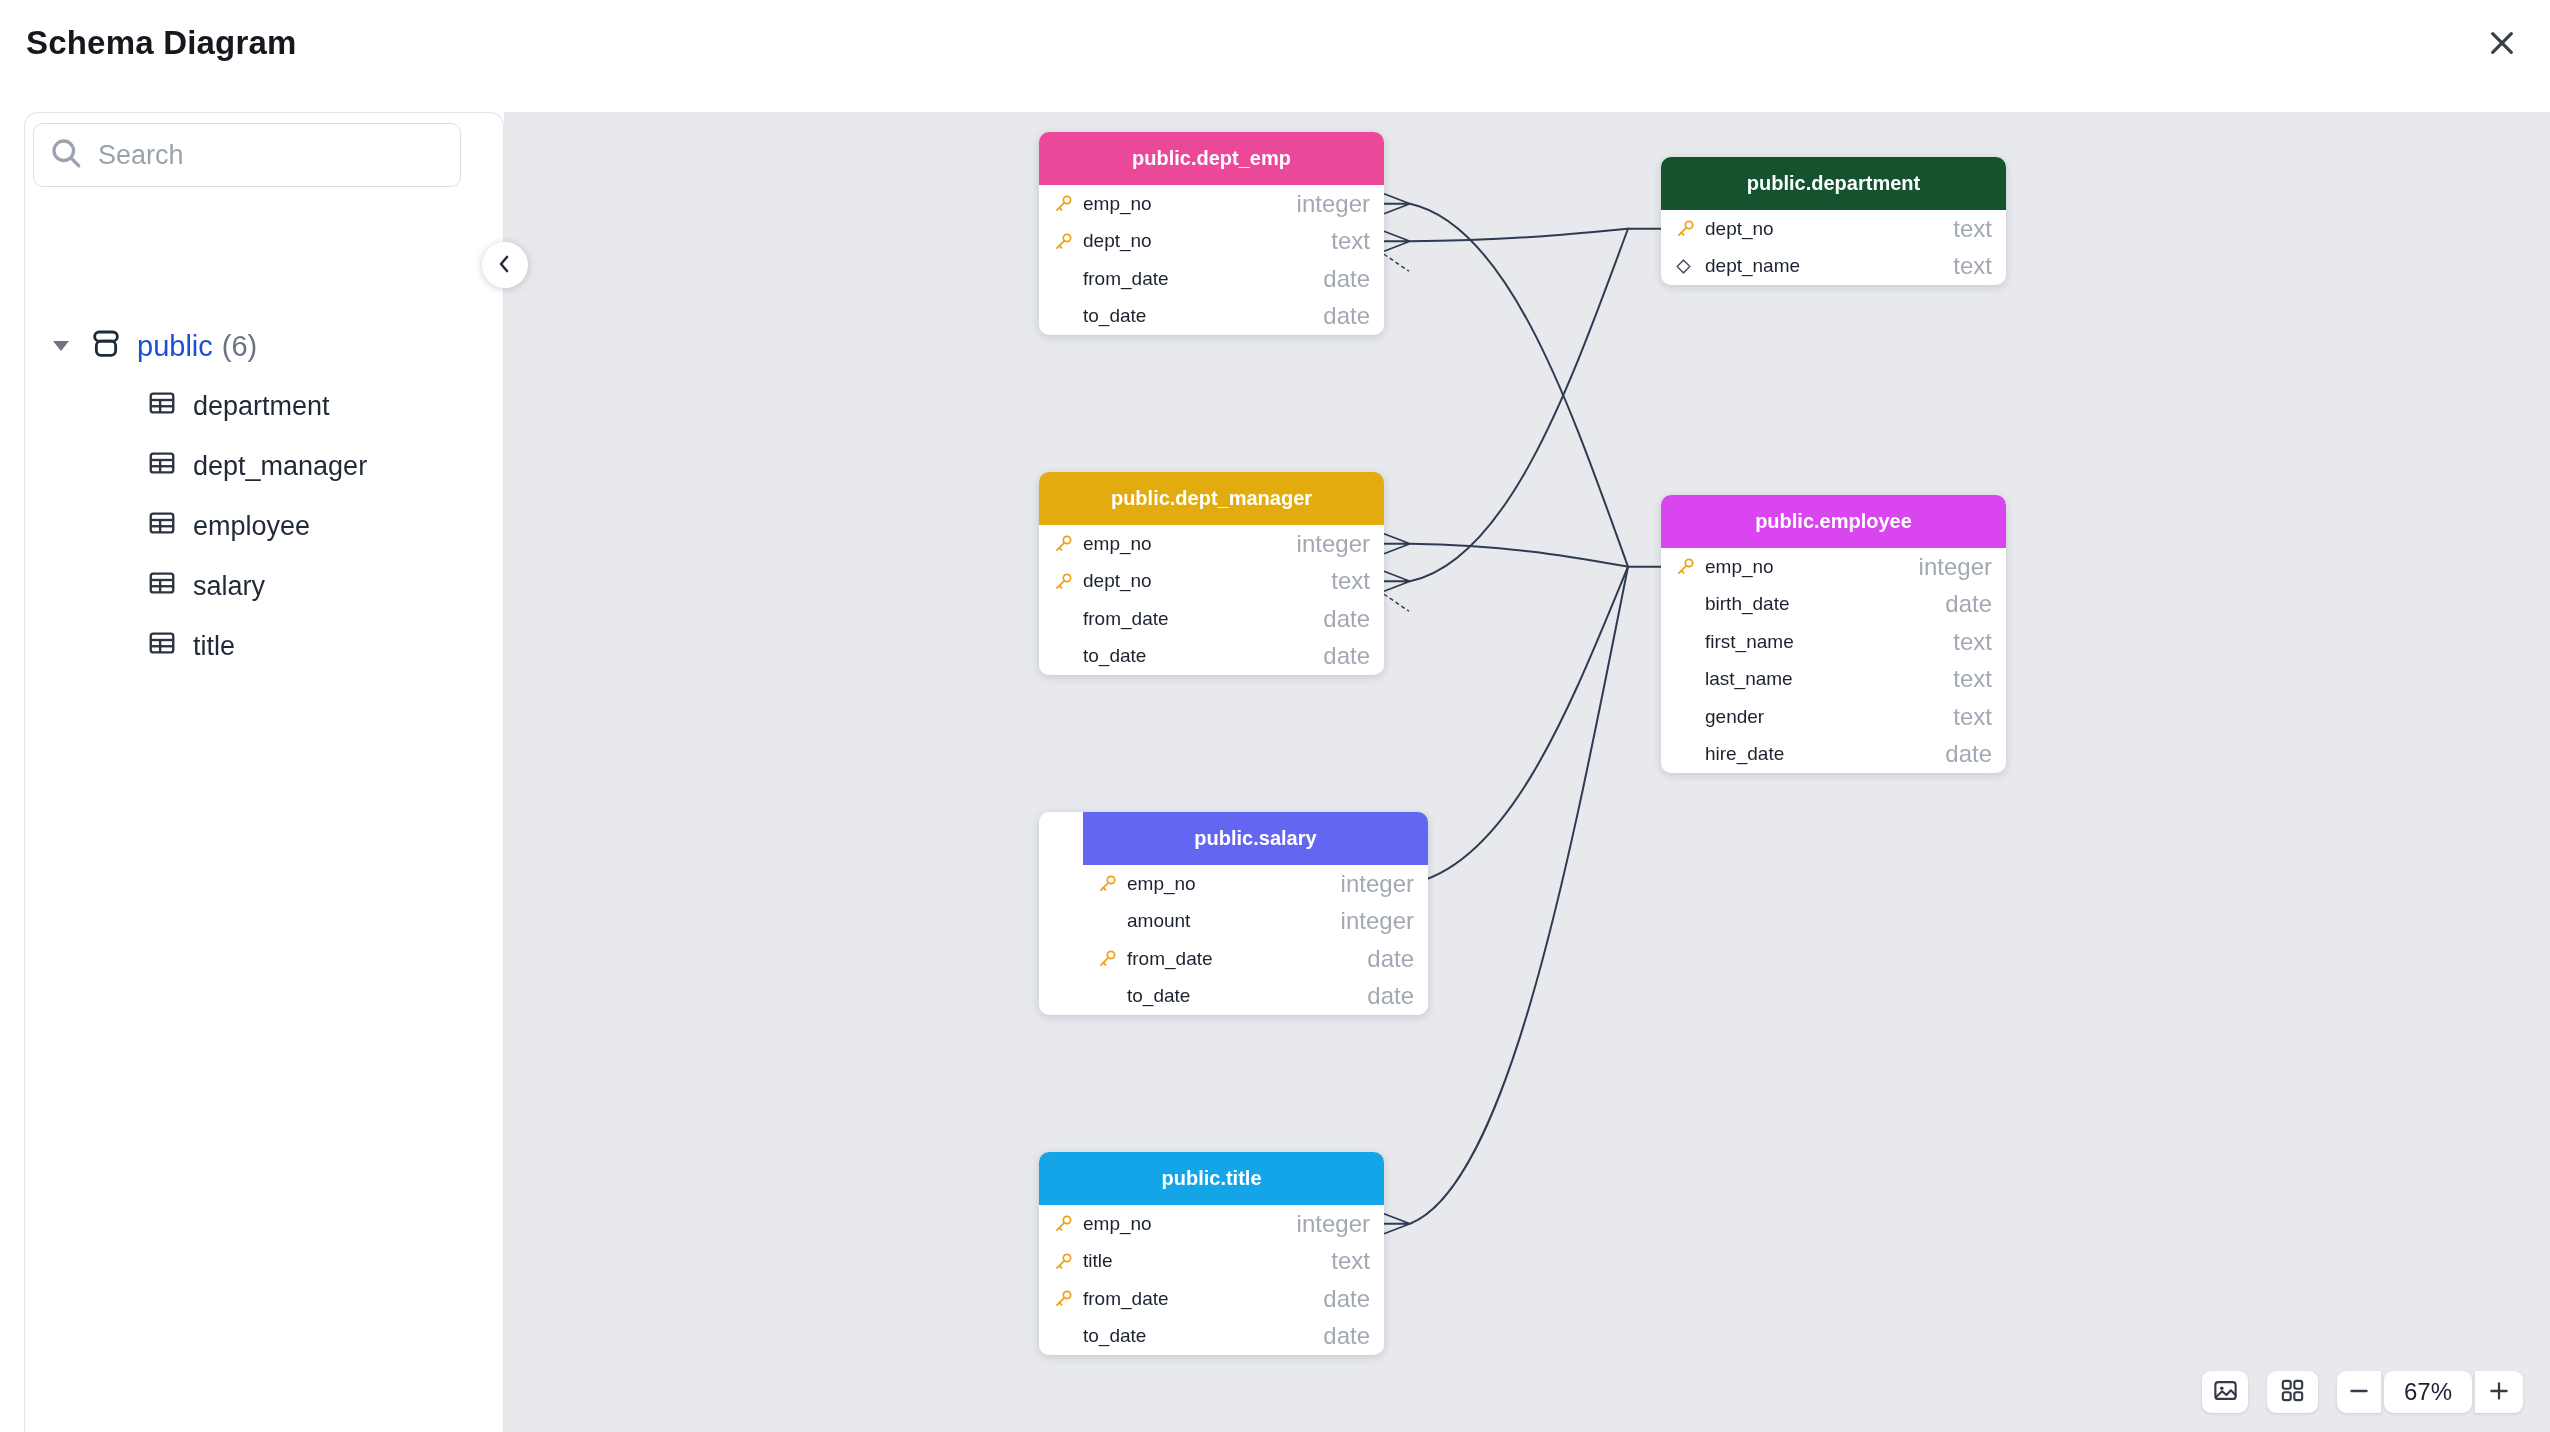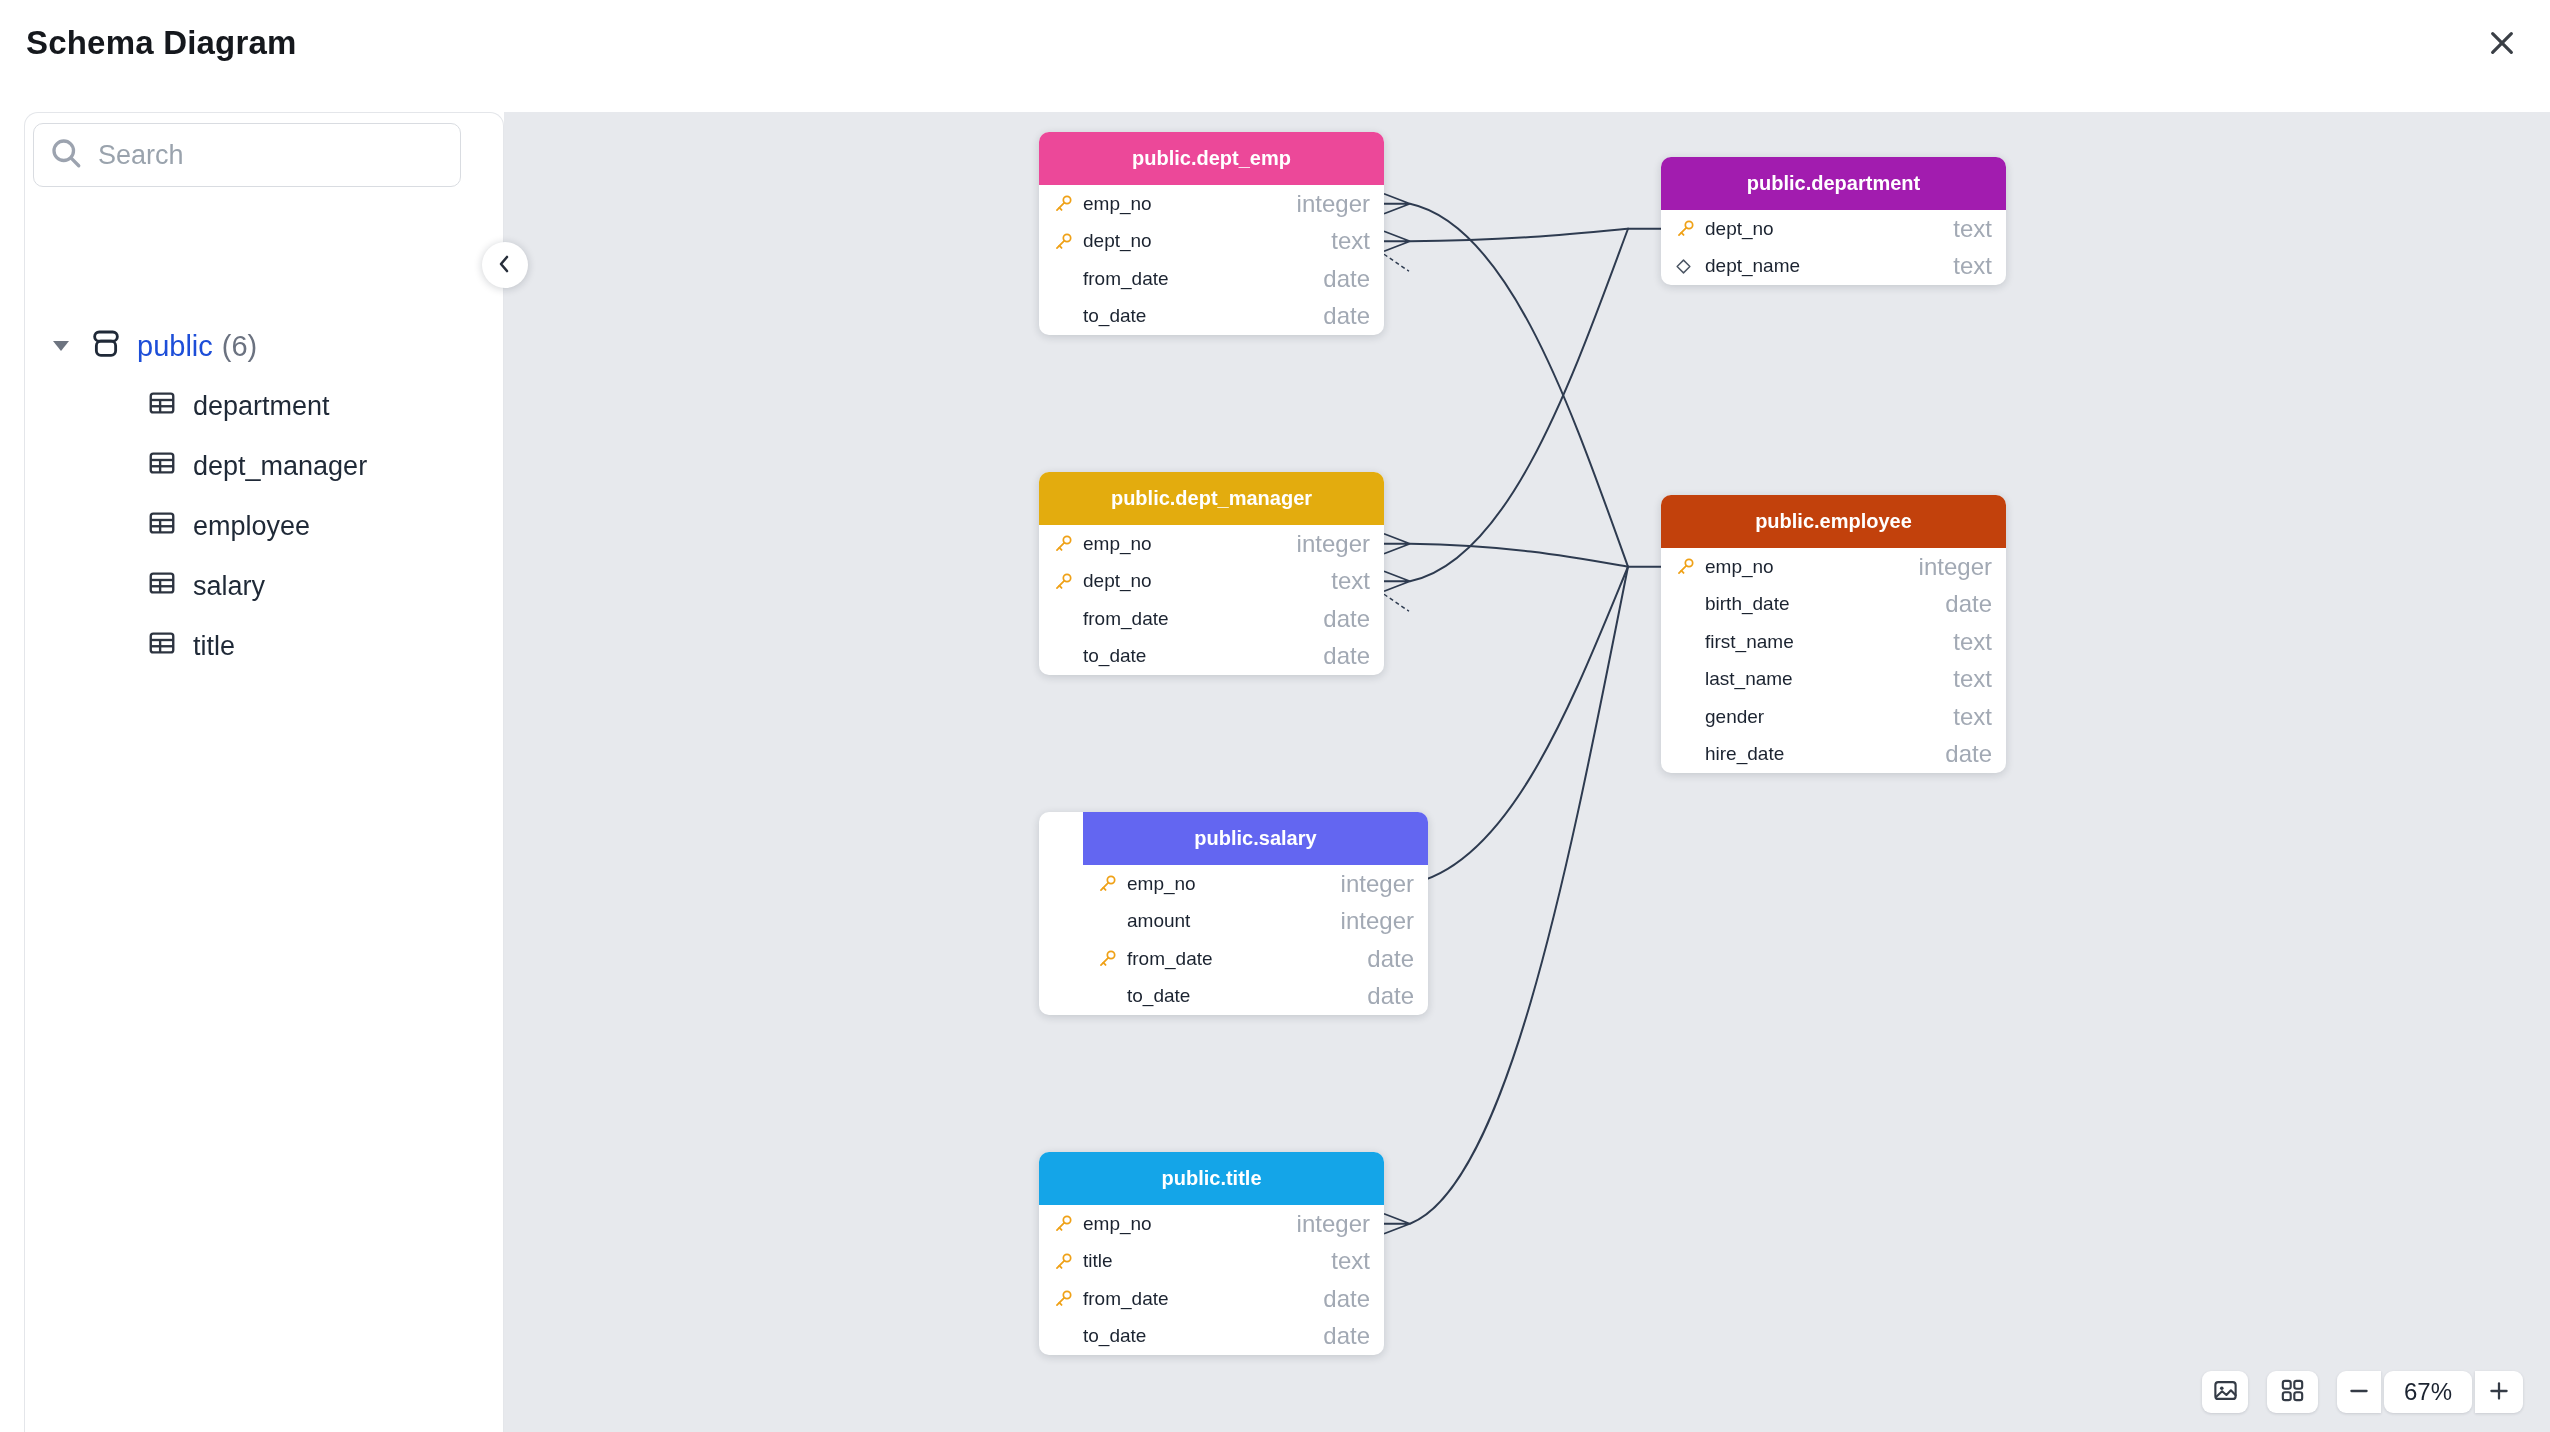--- a/index.html
+++ b/index.html
@@ -204,21 +204,21 @@
             <span class="row-name">from_date</span>
             <span class="row-type">date</span>
           </div>
           <div class="card-row">
             <span class="row-icon"></span>
             <span class="row-name">to_date</span>
             <span class="row-type">date</span>
           </div>
         </div>
         <div class="table-card" style="left: 1157px; top: 45px;">
-          <div class="card-header" style="background: #a21caf;">public.department</div>
+          <div class="card-header" style="background: #14532d;">public.department</div>
           <div class="card-row">
             <span class="row-icon">
               <svg width="21" height="21" viewBox="0 0 24 24" fill="none" stroke="#EFA117" stroke-width="2" stroke-linecap="round" stroke-linejoin="round">
                 <circle cx="16" cy="8" r="4.2"></circle>
                 <path d="M13 11 L4.5 19.5"></path>
                 <path d="M7.2 16.8 L9.8 19.4"></path>
               </svg>
             </span>
             <span class="row-name">dept_no</span>
             <span class="row-type">text</span>
@@ -262,21 +262,21 @@
             <span class="row-name">from_date</span>
             <span class="row-type">date</span>
           </div>
           <div class="card-row">
             <span class="row-icon"></span>
             <span class="row-name">to_date</span>
             <span class="row-type">date</span>
           </div>
         </div>
         <div class="table-card" style="left: 1157px; top: 383px;">
-          <div class="card-header" style="background: #c2410c;">public.employee</div>
+          <div class="card-header" style="background: #d946ef;">public.employee</div>
           <div class="card-row">
             <span class="row-icon">
               <svg width="21" height="21" viewBox="0 0 24 24" fill="none" stroke="#EFA117" stroke-width="2" stroke-linecap="round" stroke-linejoin="round">
                 <circle cx="16" cy="8" r="4.2"></circle>
                 <path d="M13 11 L4.5 19.5"></path>
                 <path d="M7.2 16.8 L9.8 19.4"></path>
               </svg>
             </span>
             <span class="row-name">emp_no</span>
             <span class="row-type">integer</span>

